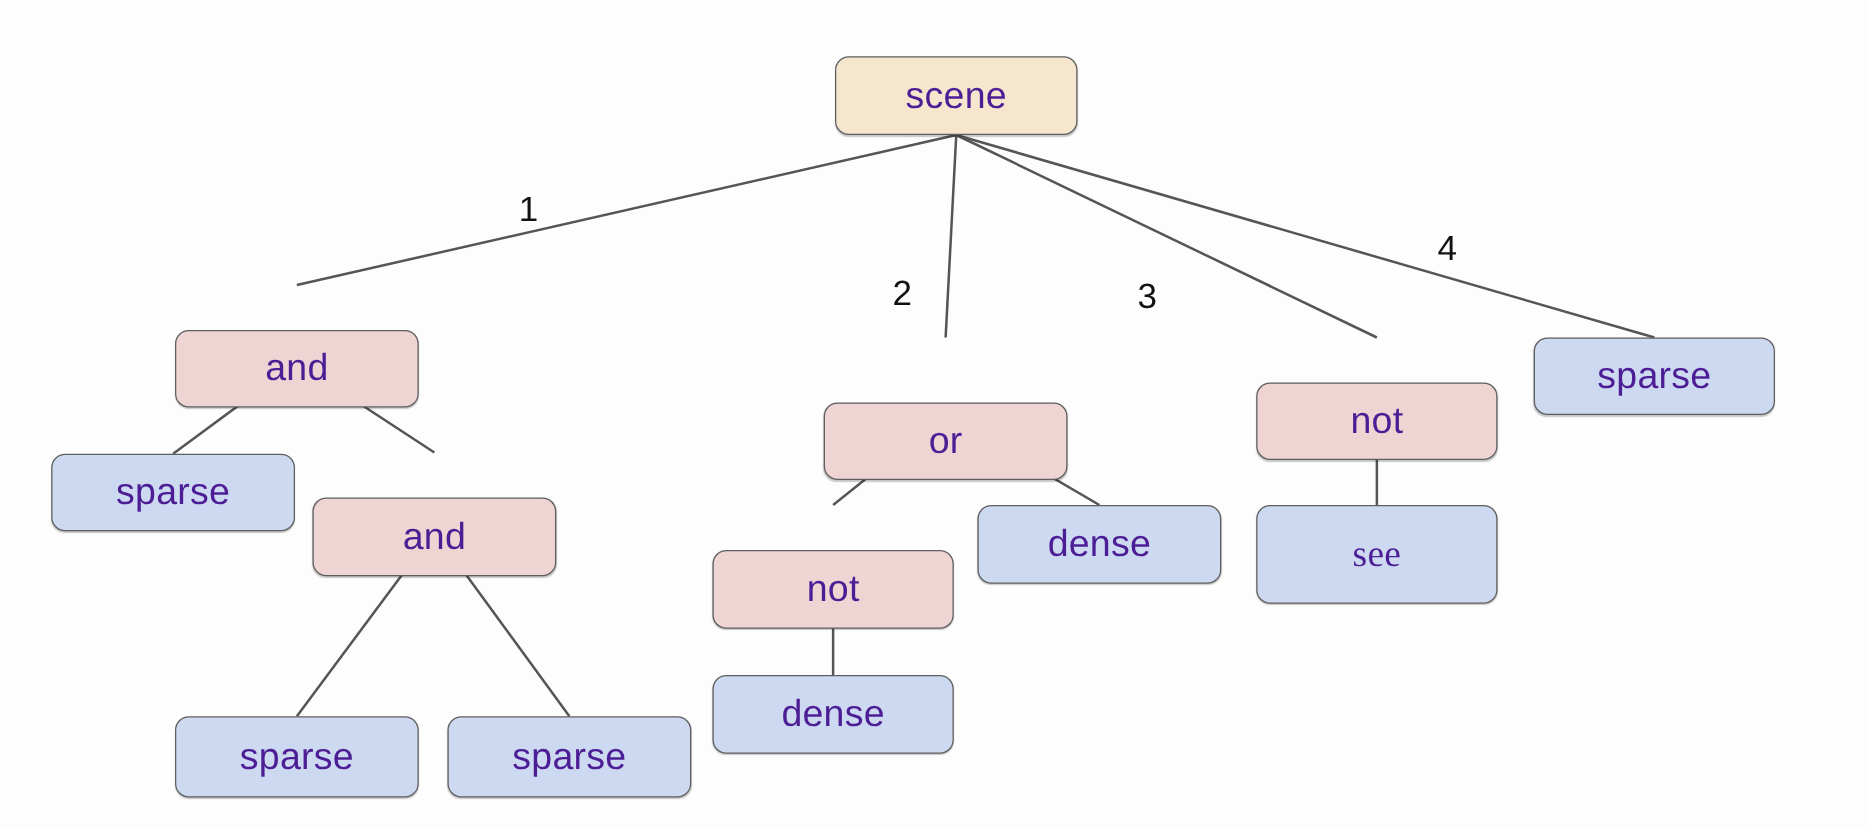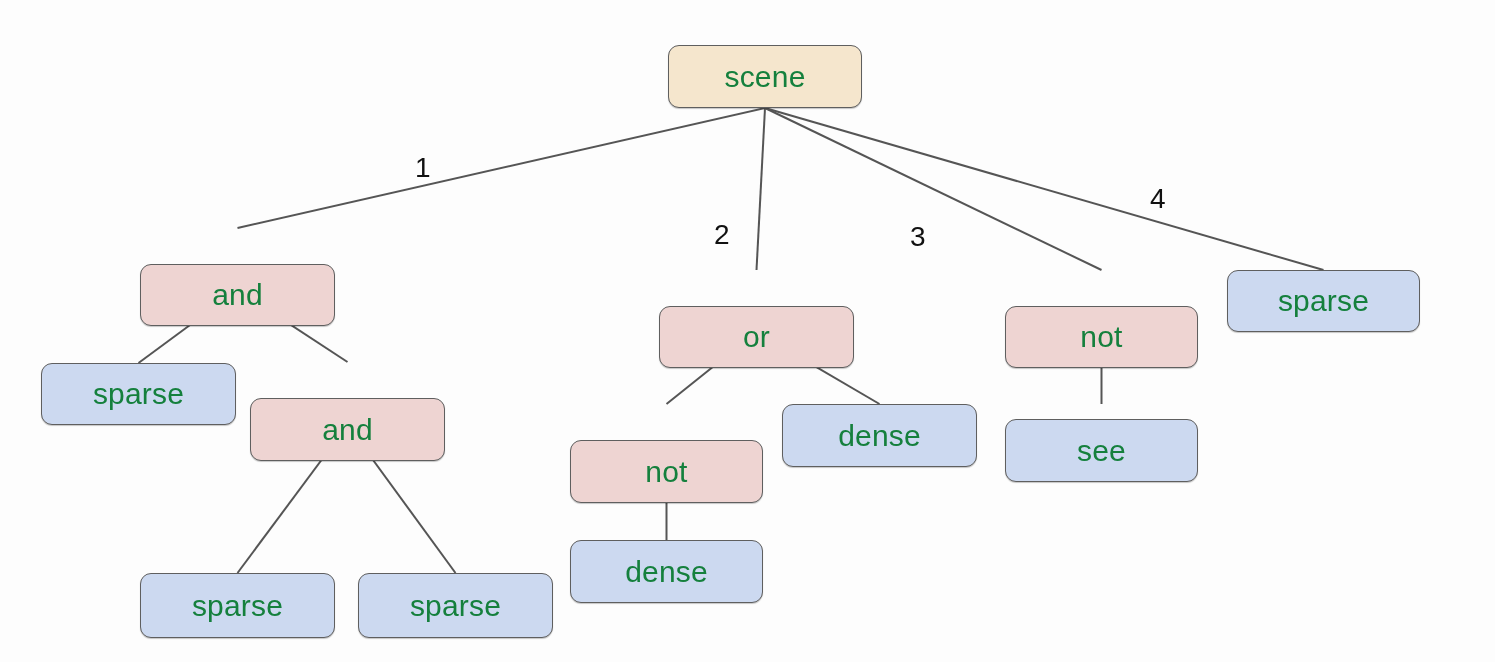--- a/index.html
+++ b/index.html
@@ -26,21 +26,21 @@
   }
   .node {
     position: absolute;
     box-sizing: border-box;
     border: 1.6px solid #5f5f5f;
     border-radius: 11px;
     display: flex;
     align-items: center;
     justify-content: center;
     font-size: 30px;
-    color: #15803d;
+    color: #4c1d95;
     letter-spacing: 0.2px;
     box-shadow: 0 1px 1px rgba(0,0,0,0.22);
     z-index: 2;
   }
   .node-root   { background: #f5e6cd; }
   .node-op     { background: #eed4d2; margin-top: 36px; }
   .node-leaf   { background: #ccd9f0; }
   .edge-label {
     position: absolute;
     font-size: 28px;
@@ -67,42 +67,42 @@
       <line x1="666.5" y1="467" x2="666.5" y2="540" stroke="#555555" stroke-width="2"></line>
       <line x1="1101.5" y1="332" x2="1101.5" y2="404" stroke="#555555" stroke-width="2"></line>
     </svg>
   <div id="node-layer">
       <div class="node node-root" style="left: 668px; top: 45px; width: 194px; height: 63px;">
         <span>scene</span>
       </div>
       <div class="node node-op" style="left: 140px; top: 228px; width: 195px; height: 62px;">
         <span>and</span>
       </div>
-      <div class="node node-op" style="left: 659px; top: 270px; width: 195px; height: 62px;">
+      <div class="node node-op" style="left: 659px; top: 286px; width: 195px; height: 62px;">
         <span>or</span>
       </div>
       <div class="node node-op" style="left: 1005px; top: 270px; width: 193px; height: 62px;">
         <span>not</span>
       </div>
       <div class="node node-leaf" style="left: 1227px; top: 270px; width: 193px; height: 62px;">
         <span>sparse</span>
       </div>
       <div class="node node-leaf" style="left: 41px; top: 363px; width: 195px; height: 62px;">
         <span>sparse</span>
       </div>
       <div class="node node-op" style="left: 250px; top: 362px; width: 195px; height: 63px;">
         <span>and</span>
       </div>
       <div class="node node-op" style="left: 570px; top: 404px; width: 193px; height: 63px;">
         <span>not</span>
       </div>
       <div class="node node-leaf" style="left: 782px; top: 404px; width: 195px; height: 63px;">
         <span>dense</span>
       </div>
-      <div class="node node-leaf" style="left: 1005px; top: 419px; width: 193px; height: 63px;">
+      <div class="node node-leaf" style="left: 1005px; top: 404px; width: 193px; height: 79px; font-family: Liberation Serif, serif;">
         <span>see</span>
       </div>
       <div class="node node-leaf" style="left: 570px; top: 540px; width: 193px; height: 63px;">
         <span>dense</span>
       </div>
       <div class="node node-leaf" style="left: 140px; top: 573px; width: 195px; height: 65px;">
         <span>sparse</span>
       </div>
       <div class="node node-leaf" style="left: 358px; top: 573px; width: 195px; height: 65px;">
         <span>sparse</span>

